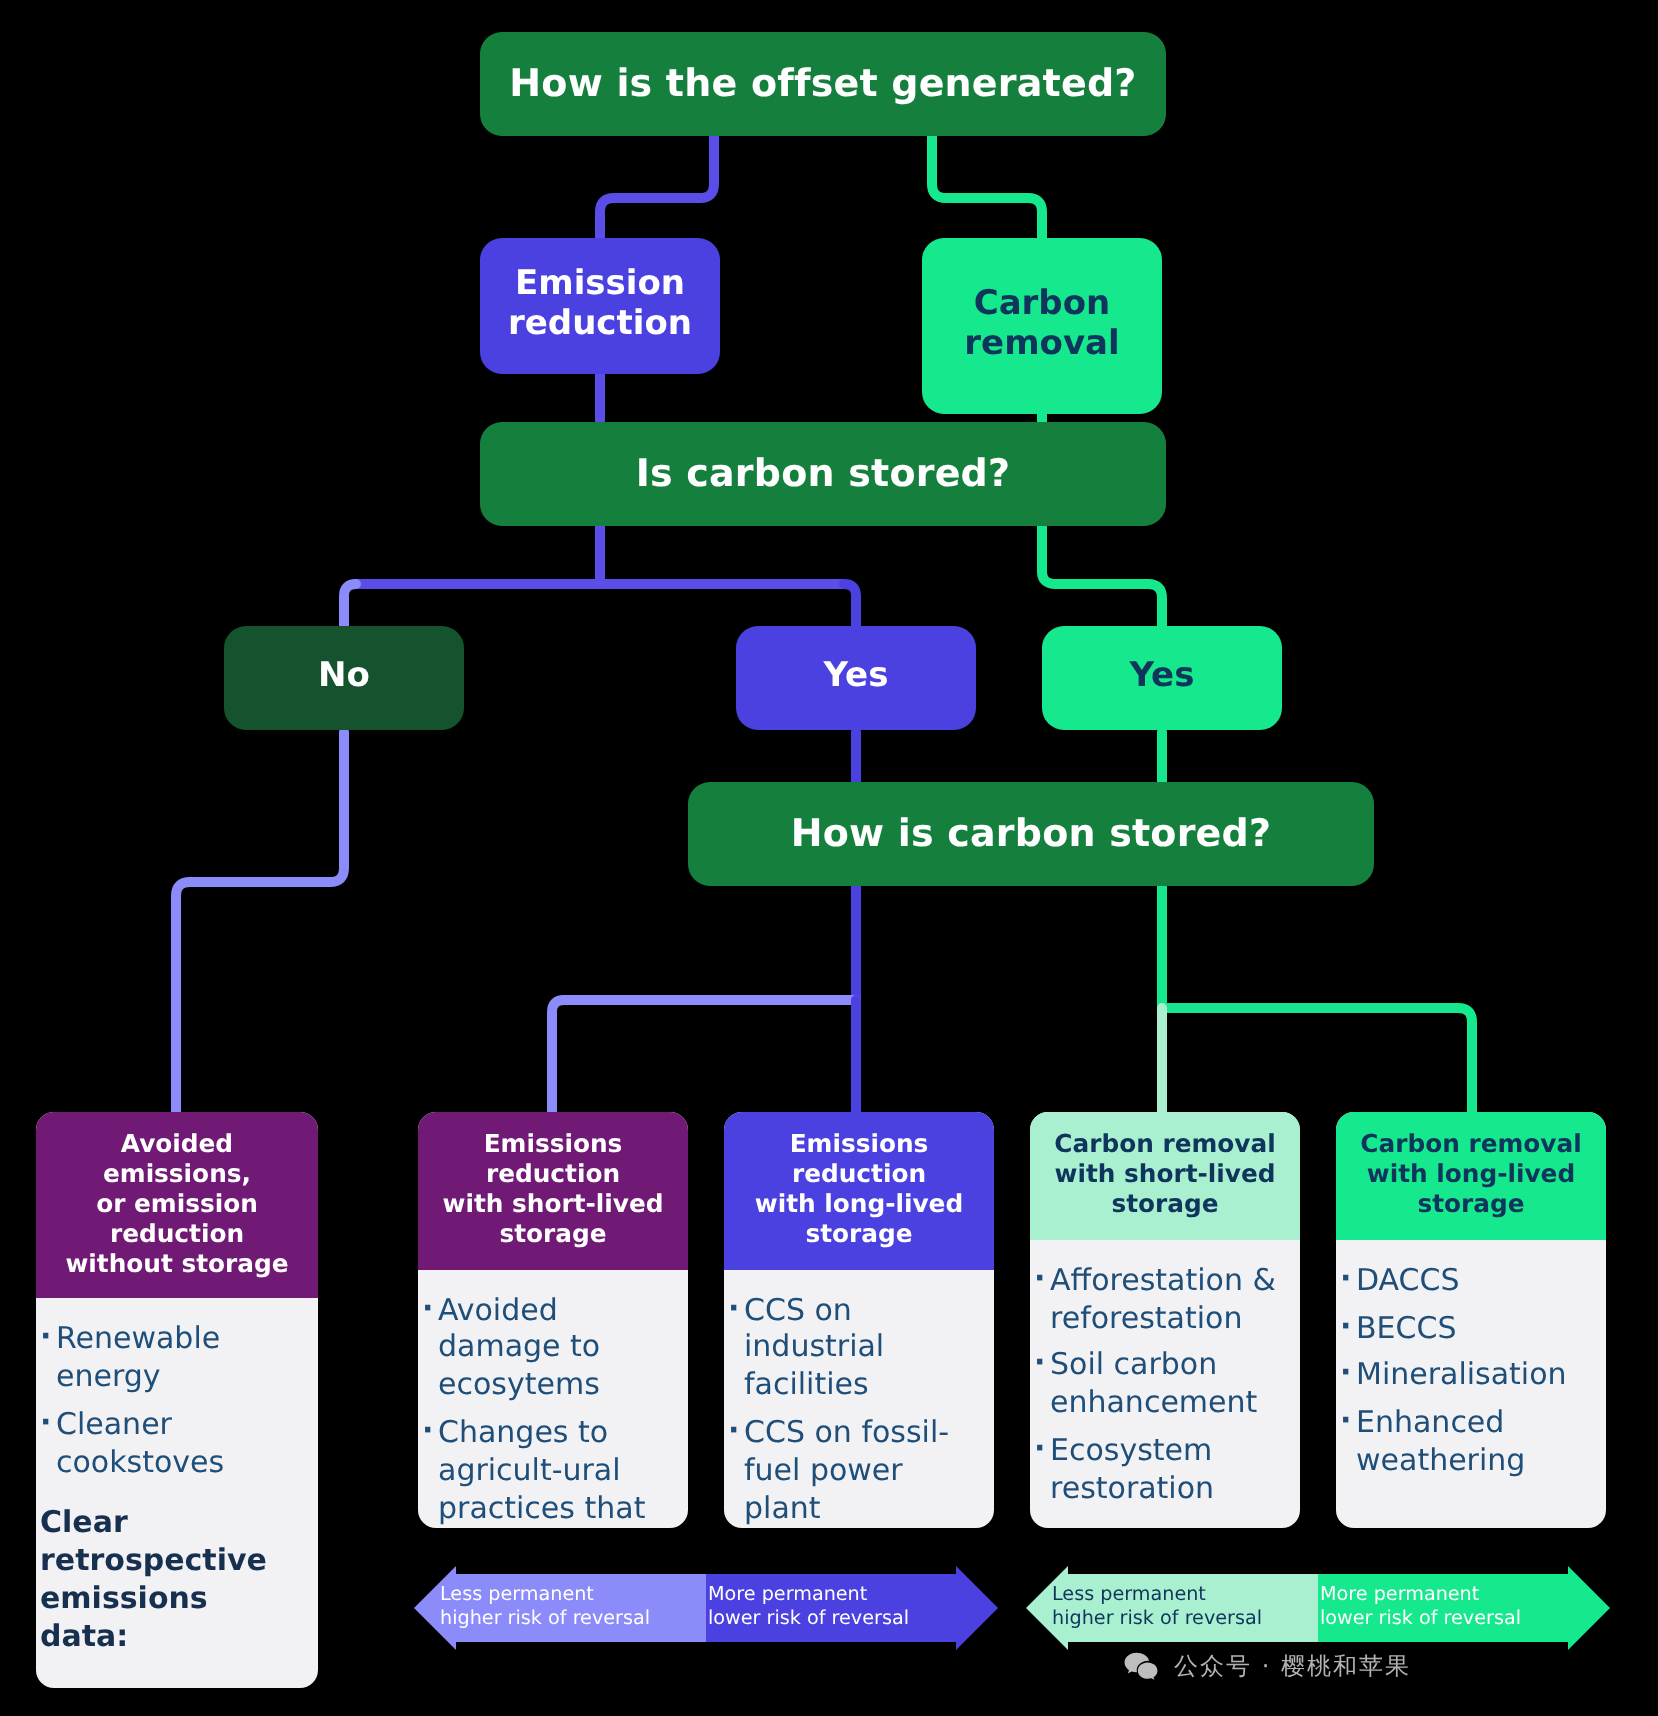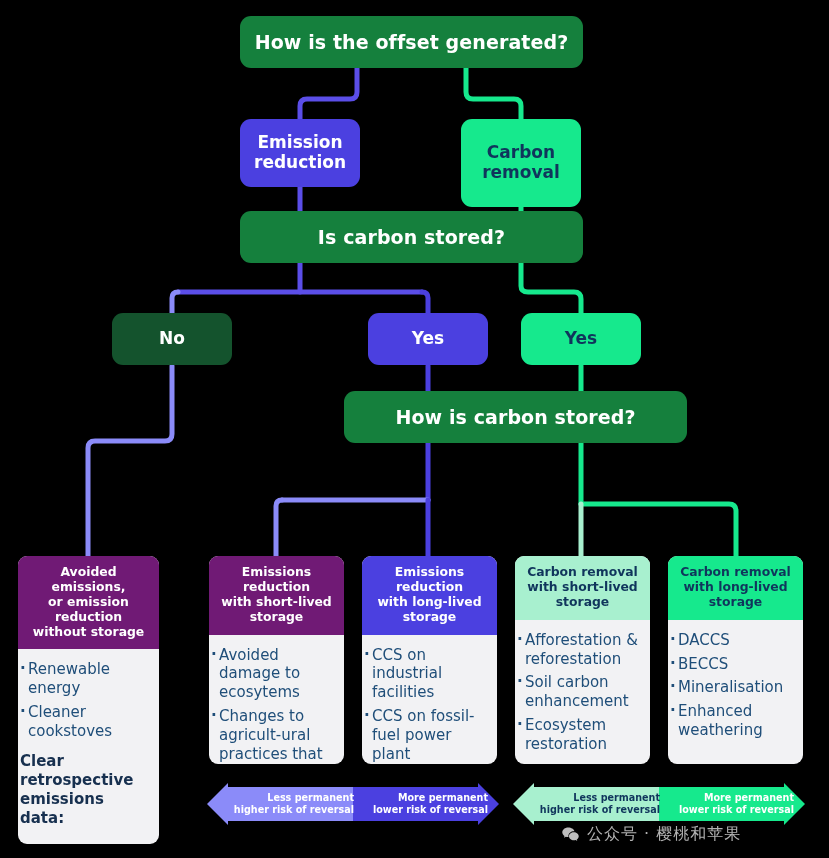--- a/index.html
+++ b/index.html
@@ -80,35 +80,35 @@
   .card .body ul.gap{margin-bottom:11px;}
   .head.h-purple-light{background:#701a75;color:#ffffff;}
   .head.h-purple-mid{background:#4b40e0;color:#ffffff;}
   .head.h-green-light{background:#a8f0cf;color:#10355c;}
   .head.h-green-bright{background:#16e98d;color:#10355c;}
 
   
   .arrowbar{position:absolute;z-index:3;}
   .arrowbar .lbl{
     position:absolute;top:0;height:100%;
-    display:flex;flex-direction:column;align-items:flex-end;justify-content:center;
-    font-size:9.6px;font-weight:bold;line-height:1.22;text-align:center;
+    display:flex;flex-direction:column;align-items:flex-start;justify-content:center;
+    font-size:9.6px;font-weight:normal;line-height:1.22;text-align:center;
     pointer-events:none;
   }
   .lbl.dark{color:#10355c;}
   .lbl.light{color:#ffffff;}
 
   
   .watermark{
     position:absolute;
     z-index:6;
     display:flex;align-items:center;gap:7px;
     color:#d9d9d9;
     opacity:.82;
-    font-size:16px;
+    font-size:12px;
     letter-spacing:1px;
     font-family:"DejaVu Sans","Liberation Sans",sans-serif;
   }
   .wm-icon{width:19px;height:19px;display:block;}
 </style>
 </head>
 <body>
 
 <div id="stage">
 

